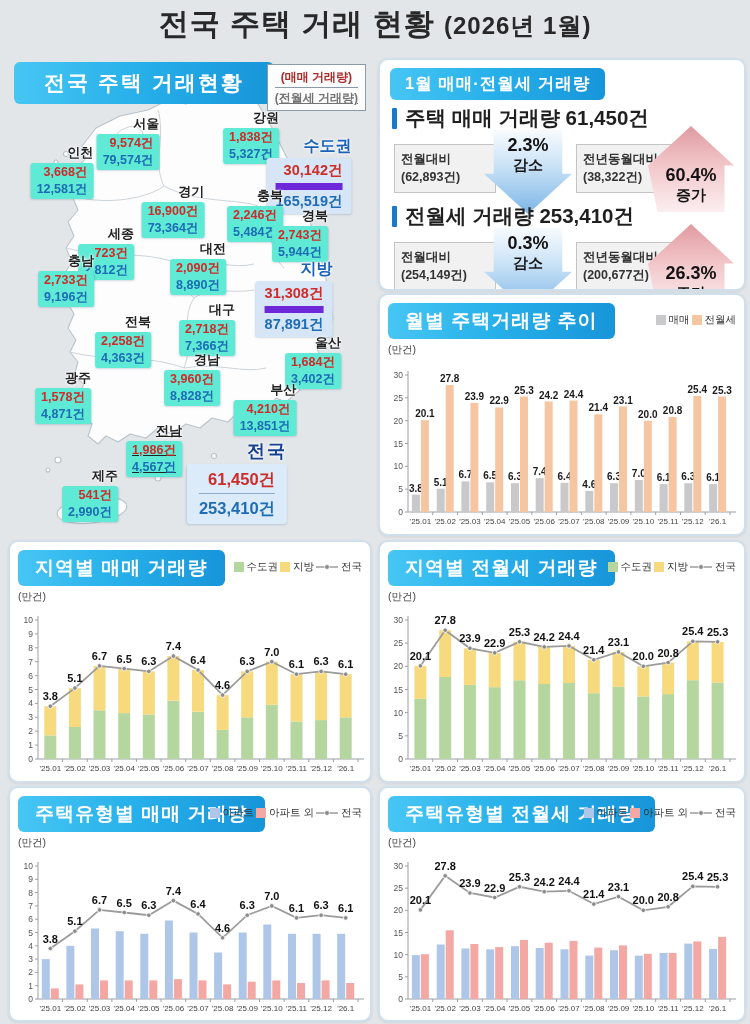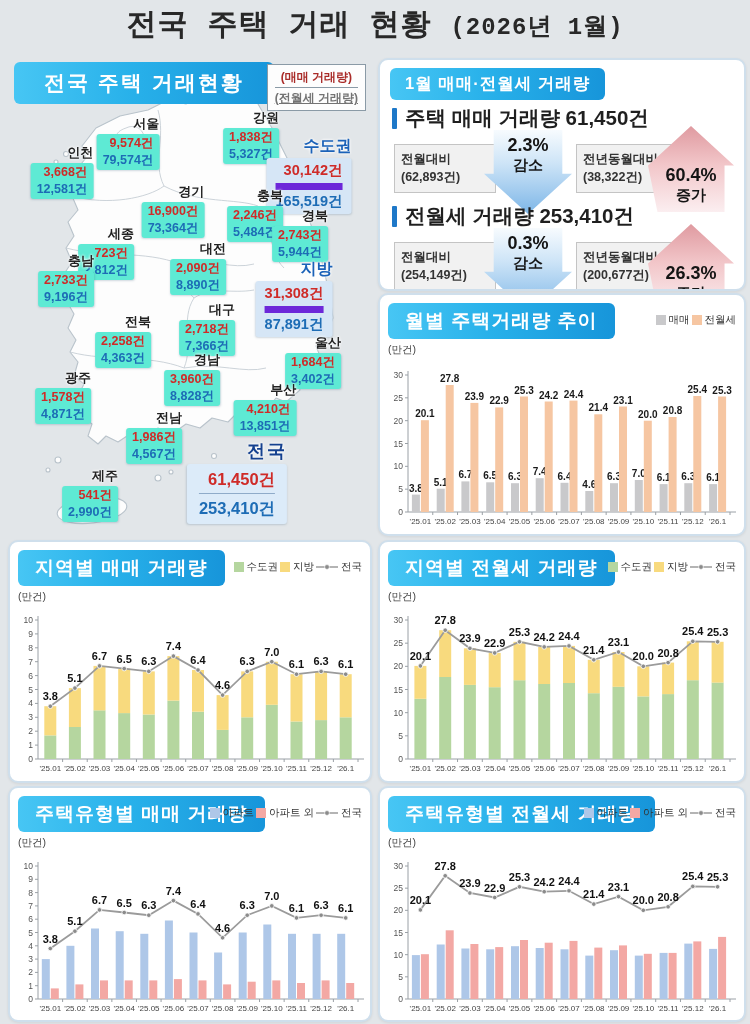--- a/index.html
+++ b/index.html
@@ -4,21 +4,21 @@
 <style>
   html,body{margin:0;padding:0;}
   body{
     width:750px;height:1024px;position:relative;overflow:hidden;
     background:#e2e6e9;
     font-family:"Liberation Sans","DejaVu Sans",sans-serif;
     color:#222;
   }
   .page-title{
     position:absolute;left:0;top:4px;width:750px;text-align:center;
-    font-size:30px;font-weight:bold;color:#282828;letter-spacing:1px;font-family:Liberation Mono, monospace;
+    font-size:30px;font-weight:bold;color:#282828;letter-spacing:1px;
   }
   .page-title .sub{font-size:24px;}
 
   .panel{
     position:absolute;background:#ffffff;border:2px solid #cfdfec;
     border-radius:10px;box-shadow:0 1px 3px rgba(0,0,0,.08);overflow:hidden;
   }
   .hdr{
     display:inline-block;color:#fff;font-weight:bold;border-radius:6px;
     background:linear-gradient(90deg,#47c6f4 0%,#28b1ea 45%,#1795da 100%);
@@ -241,21 +241,21 @@
         <div class="rrent">4,871건</div>
       </div>
     </div>
     <div class="region region" style="left: 257px; top: 323px;">
       <div class="rname">부산</div>
       <div class="rchip">
         <div class="rsale">4,210건</div>
         <div class="rrent">13,851건</div>
       </div>
     </div>
-    <div class="region region" style="left: 146px; top: 351px;">
+    <div class="region region" style="left: 146px; top: 364px; text-decoration: underline;">
       <div class="rname">전남</div>
       <div class="rchip">
         <div class="rsale">1,986건</div>
         <div class="rrent">4,567건</div>
       </div>
     </div>
     <div class="region national" style="left: 229px; top: 381px;">
       <div class="rname">전국</div>
       <div class="rchip">
         <div class="rsale">61,450건</div>

